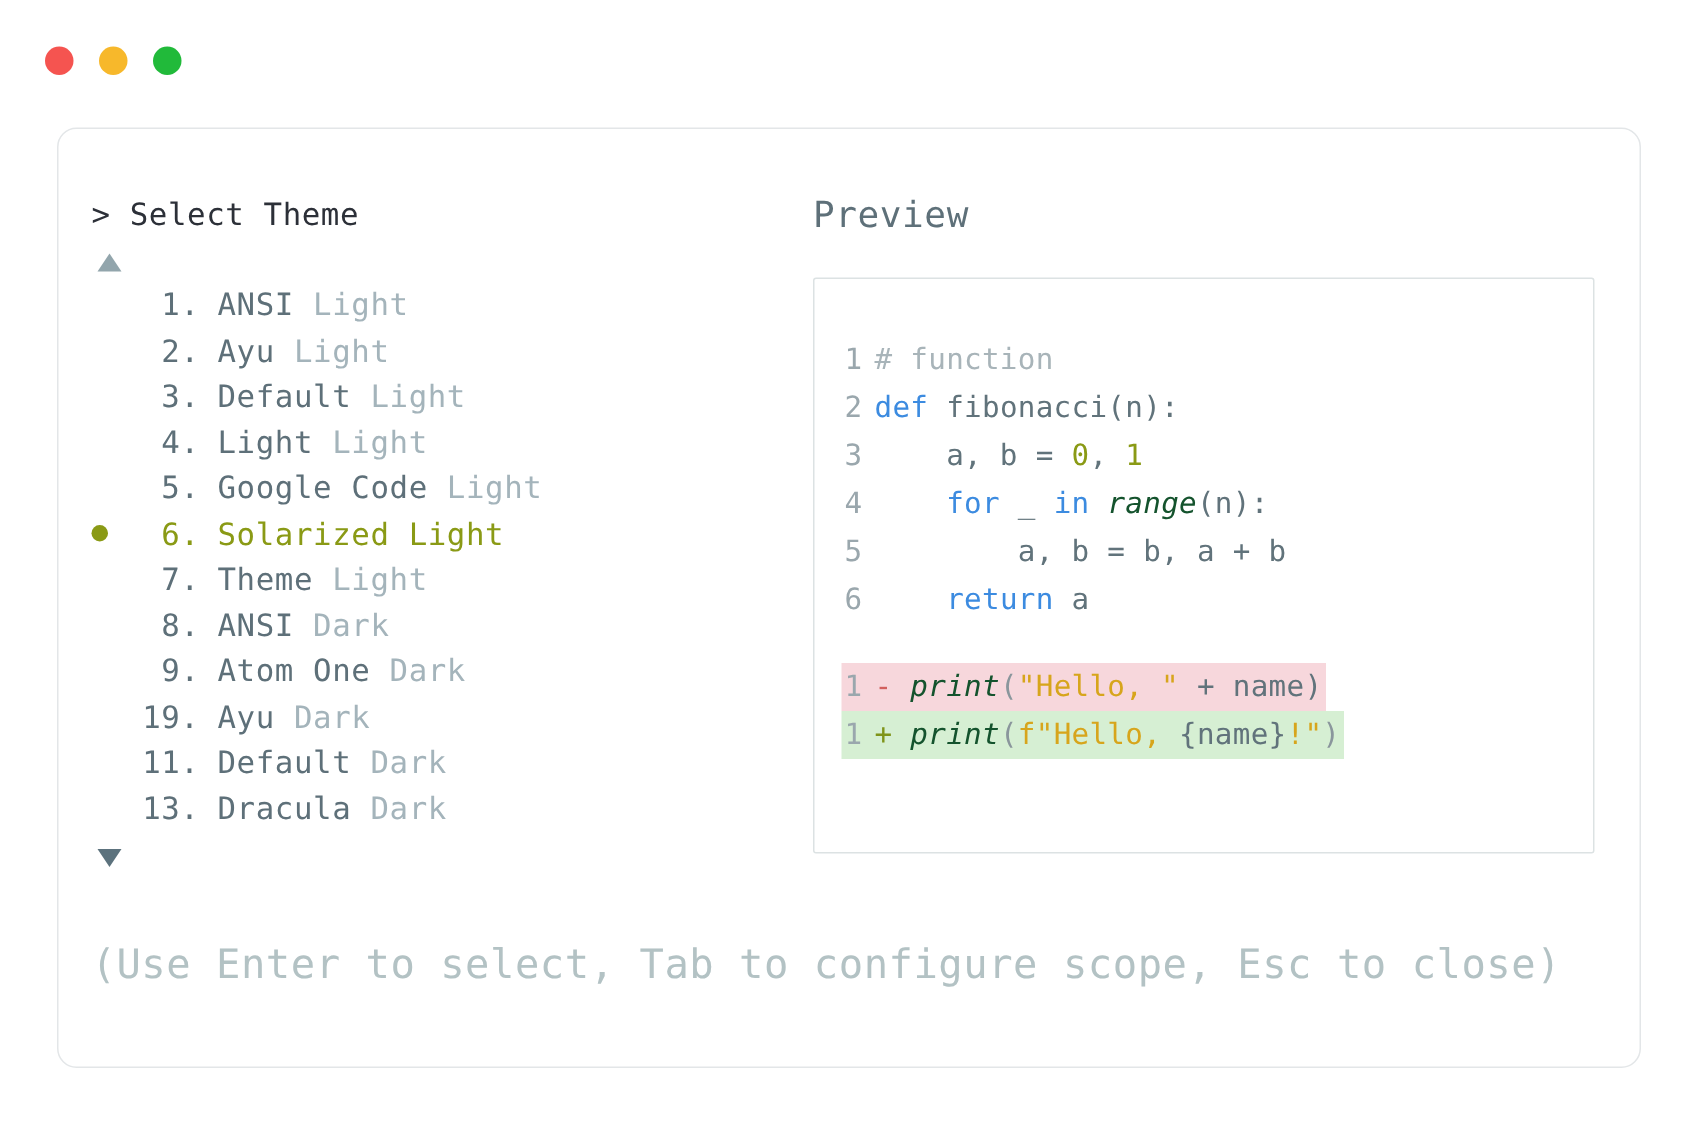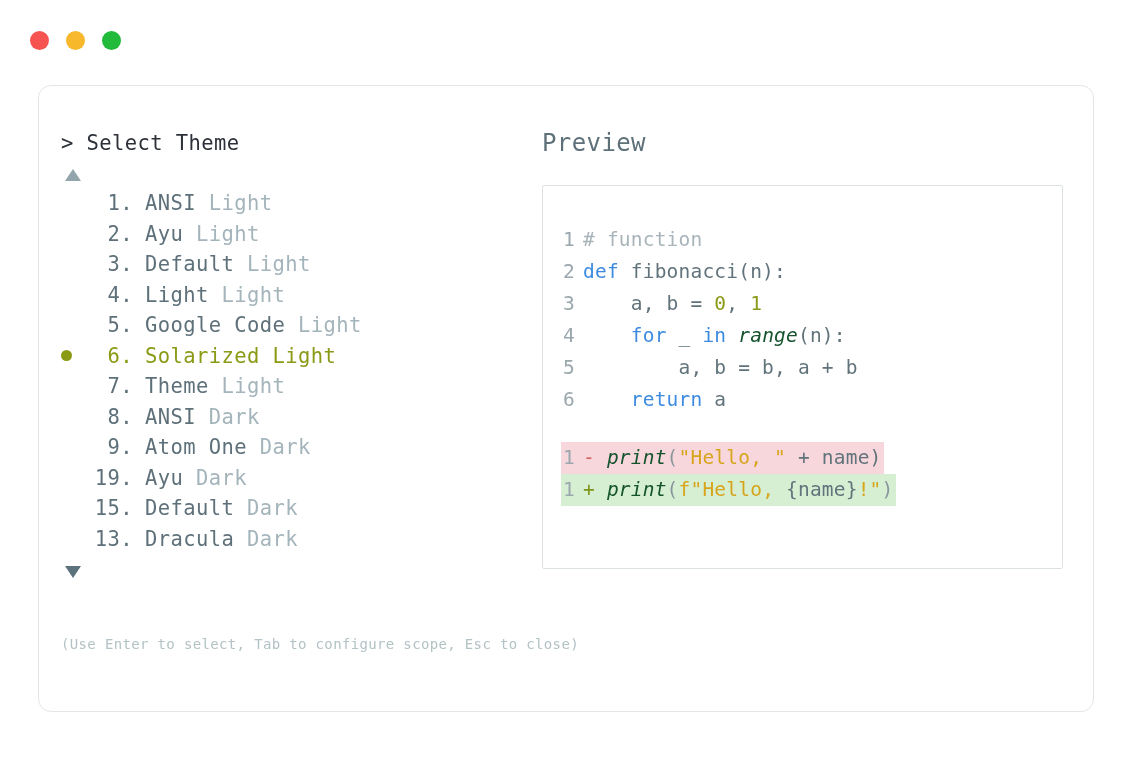--- a/index.html
+++ b/index.html
@@ -200,21 +200,21 @@
   .diff-line.del { background: #F7D7DC; }
   .diff-line.add { background: #D6EFD3; }
   .diff-marker-del { color: #D2605E; }
   .diff-marker-add { color: #7F9419; }
 
   
   .hint {
     position: absolute;
     left: 22px;
     top: 544px;
-    font-size: 14px;
+    font-size: 27px;
     line-height: 28px;
     letter-spacing: 0.35px;
     color: #B3C2C4;
     white-space: pre;
   }
 </style>
 </head>
 <body>
 
 <div id="app">
@@ -237,21 +237,21 @@
             <li class="theme-row"><span class="bullet-cell"><span class="bullet hidden"></span></span><span class="num-cell">1.</span><span class="name-cell"><span class="theme-name">ANSI</span><span class="theme-variant"> Light</span></span></li>
             <li class="theme-row"><span class="bullet-cell"><span class="bullet hidden"></span></span><span class="num-cell">2.</span><span class="name-cell"><span class="theme-name">Ayu</span><span class="theme-variant"> Light</span></span></li>
             <li class="theme-row"><span class="bullet-cell"><span class="bullet hidden"></span></span><span class="num-cell">3.</span><span class="name-cell"><span class="theme-name">Default</span><span class="theme-variant"> Light</span></span></li>
             <li class="theme-row"><span class="bullet-cell"><span class="bullet hidden"></span></span><span class="num-cell">4.</span><span class="name-cell"><span class="theme-name">Light</span><span class="theme-variant"> Light</span></span></li>
             <li class="theme-row"><span class="bullet-cell"><span class="bullet hidden"></span></span><span class="num-cell">5.</span><span class="name-cell"><span class="theme-name">Google Code</span><span class="theme-variant"> Light</span></span></li>
             <li class="theme-row selected"><span class="bullet-cell"><span class="bullet"></span></span><span class="num-cell">6.</span><span class="name-cell"><span class="theme-name">Solarized</span><span class="theme-variant"> Light</span></span></li>
             <li class="theme-row"><span class="bullet-cell"><span class="bullet hidden"></span></span><span class="num-cell">7.</span><span class="name-cell"><span class="theme-name">Theme</span><span class="theme-variant"> Light</span></span></li>
             <li class="theme-row"><span class="bullet-cell"><span class="bullet hidden"></span></span><span class="num-cell">8.</span><span class="name-cell"><span class="theme-name">ANSI</span><span class="theme-variant"> Dark</span></span></li>
             <li class="theme-row"><span class="bullet-cell"><span class="bullet hidden"></span></span><span class="num-cell">9.</span><span class="name-cell"><span class="theme-name">Atom One</span><span class="theme-variant"> Dark</span></span></li>
             <li class="theme-row"><span class="bullet-cell"><span class="bullet hidden"></span></span><span class="num-cell">19.</span><span class="name-cell"><span class="theme-name">Ayu</span><span class="theme-variant"> Dark</span></span></li>
-            <li class="theme-row"><span class="bullet-cell"><span class="bullet hidden"></span></span><span class="num-cell">15.</span><span class="name-cell"><span class="theme-name">Default</span><span class="theme-variant"> Dark</span></span></li>
+            <li class="theme-row"><span class="bullet-cell"><span class="bullet hidden"></span></span><span class="num-cell">11.</span><span class="name-cell"><span class="theme-name">Default</span><span class="theme-variant"> Dark</span></span></li>
             <li class="theme-row"><span class="bullet-cell"><span class="bullet hidden"></span></span><span class="num-cell">13.</span><span class="name-cell"><span class="theme-name">Dracula</span><span class="theme-variant"> Dark</span></span></li>
           </ul>
 
         <div class="scroll-arrow arrow-down"></div>
       </div>
 
       <div class="right-pane">
         <div class="preview-label">Preview</div>
         <div class="preview-box">
           <div class="code" id="code-block"><div class="code-line"><span class="ln">1</span><span class="tok-comment"># function</span></div><div class="code-line"><span class="ln">2</span><span class="tok-kw">def</span><span class="tok-plain"> fibonacci(n):</span></div><div class="code-line"><span class="ln">3</span><span class="tok-plain">    a, b = </span><span class="tok-num">0</span><span class="tok-plain">, </span><span class="tok-num">1</span></div><div class="code-line"><span class="ln">4</span><span class="tok-plain">    </span><span class="tok-kw">for</span><span class="tok-plain"> _ </span><span class="tok-kw">in</span><span class="tok-plain"> </span><span class="tok-fn">range</span><span class="tok-plain">(n):</span></div><div class="code-line"><span class="ln">5</span><span class="tok-plain">        a, b = b, a + b</span></div><div class="code-line"><span class="ln">6</span><span class="tok-plain">    </span><span class="tok-kw">return</span><span class="tok-plain"> a</span></div></div>

